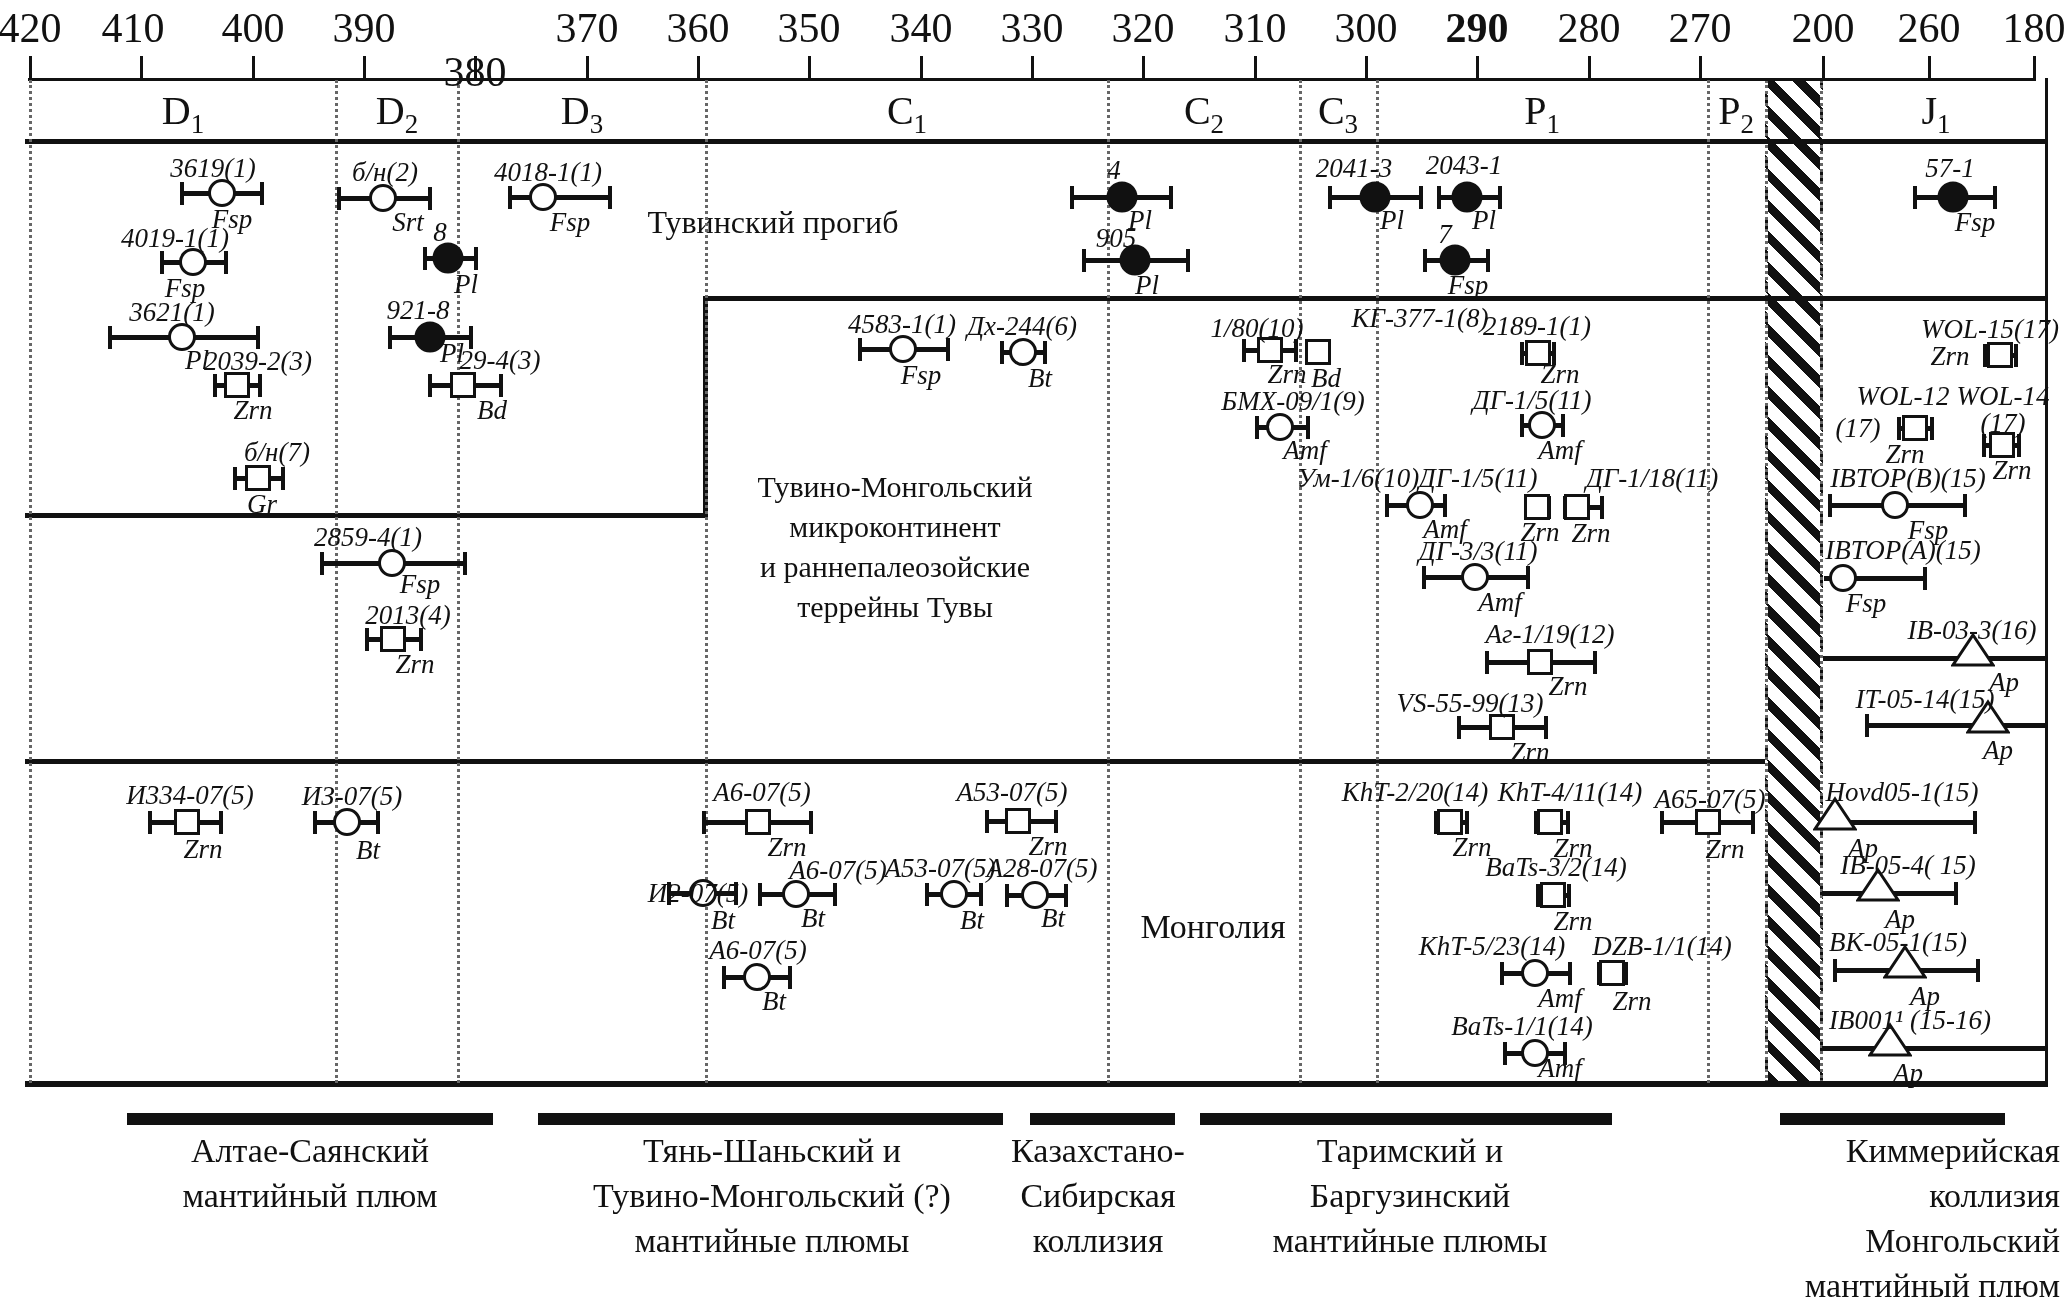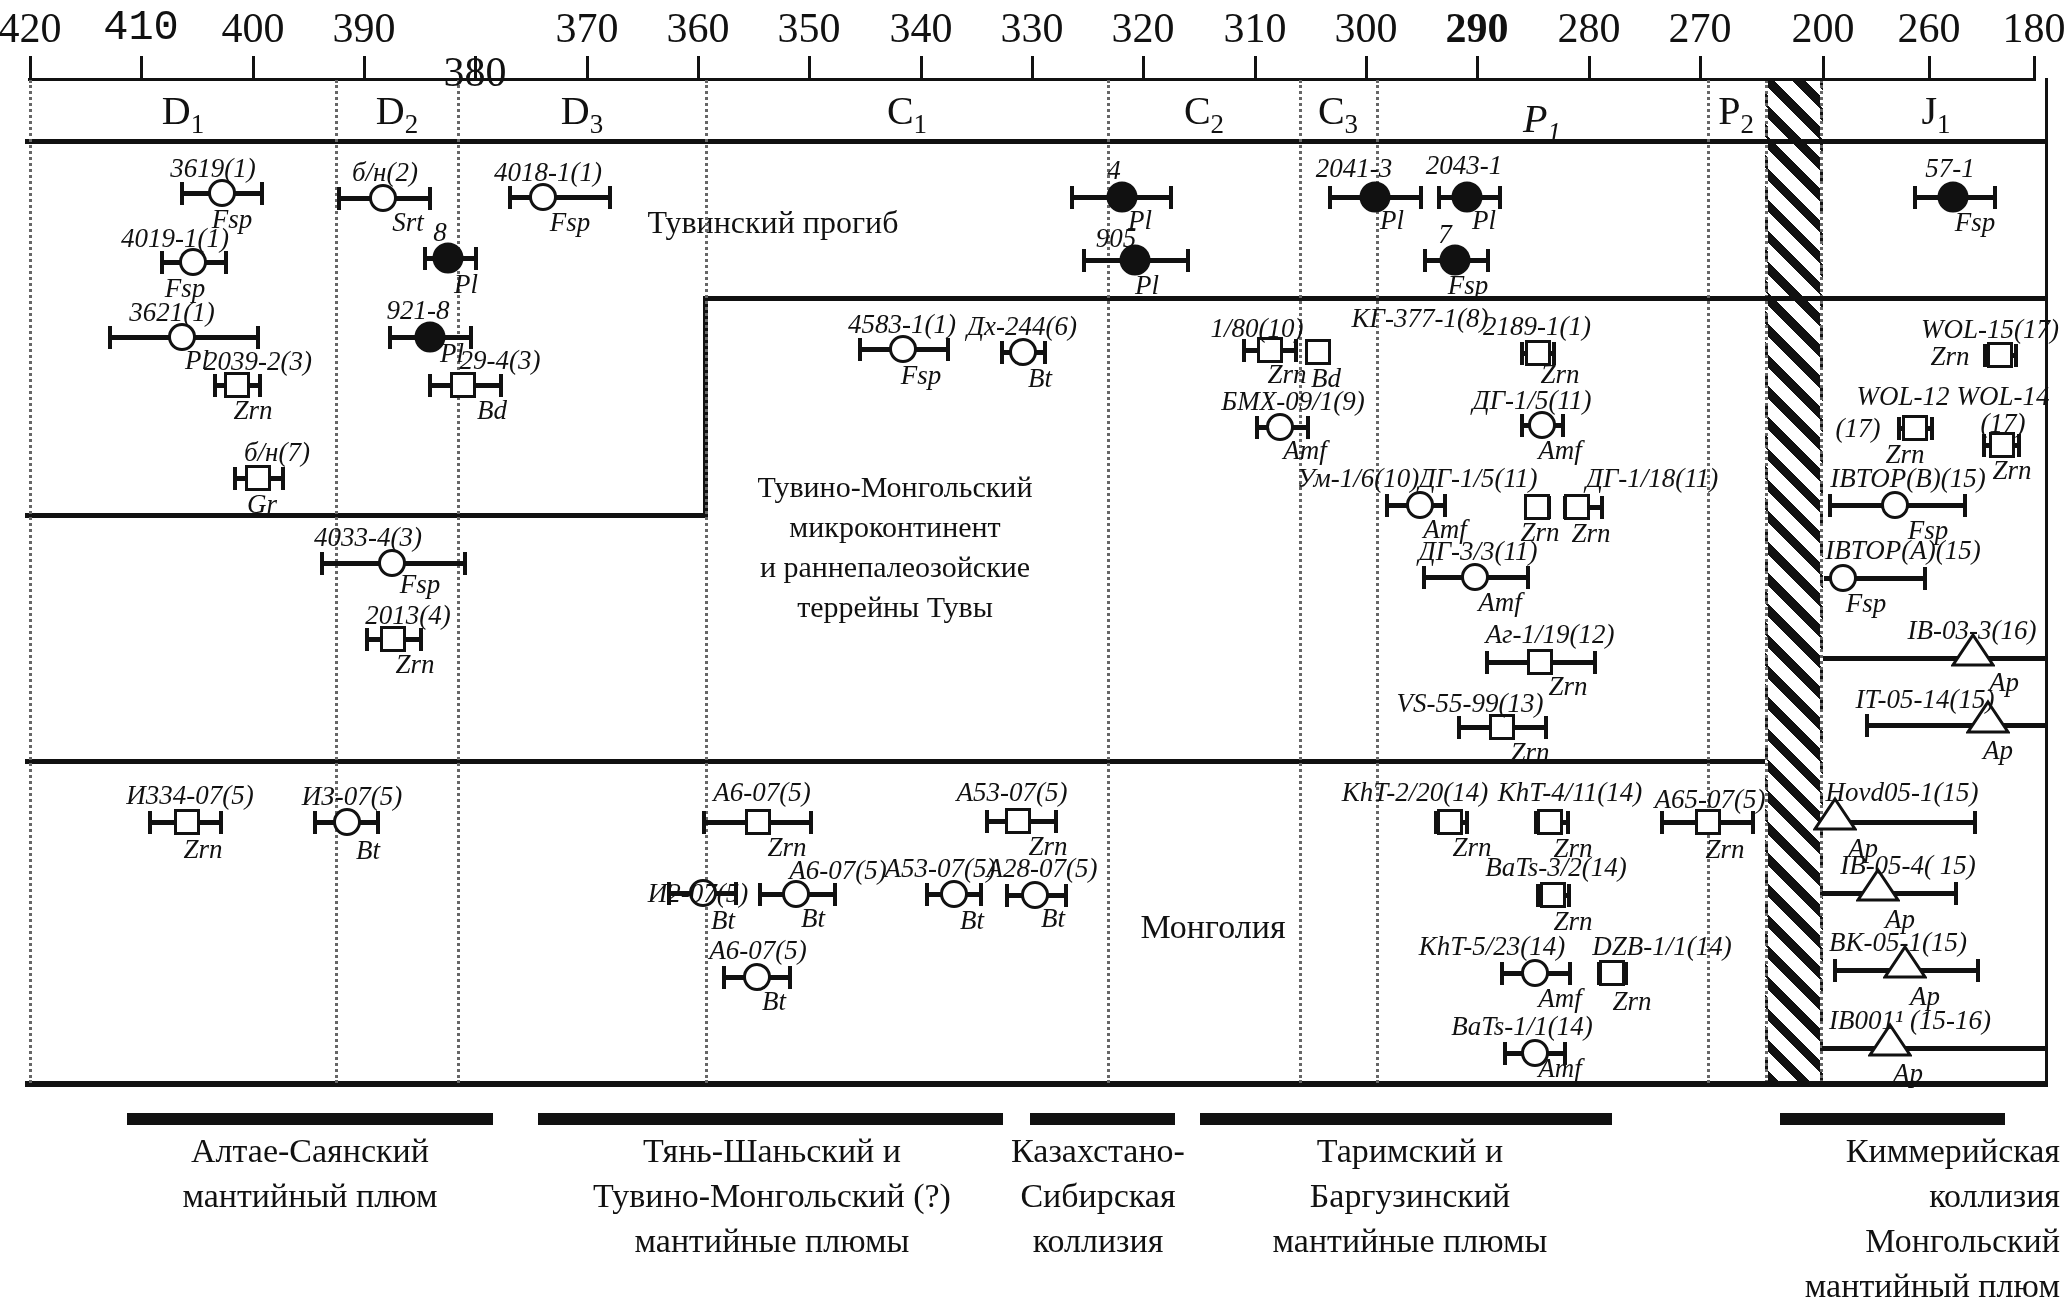--- a/index.html
+++ b/index.html
@@ -50,21 +50,21 @@
     <div class="dot" style="left: 335px; top: 80px; height: 1003px;"></div>
     <div class="dot" style="left: 457px; top: 80px; height: 1003px;"></div>
     <div class="dot" style="left: 705px; top: 80px; height: 1003px;"></div>
     <div class="dot" style="left: 1107px; top: 80px; height: 1003px;"></div>
     <div class="dot" style="left: 1299px; top: 80px; height: 1003px;"></div>
     <div class="dot" style="left: 1376px; top: 80px; height: 1003px;"></div>
     <div class="dot" style="left: 1707px; top: 80px; height: 1003px;"></div>
     <div class="tick" style="left: 29px; top: 56px;"></div>
     <div class="ticklabel" style="left: 30px; top: 28px;">420</div>
     <div class="tick" style="left: 140px; top: 56px;"></div>
-    <div class="ticklabel" style="left: 141px; top: 28px; font-family: Liberation Mono, monospace;">410</div>
+    <div class="ticklabel" style="left: 133px; top: 28px;">410</div>
     <div class="tick" style="left: 252px; top: 56px;"></div>
     <div class="ticklabel" style="left: 253px; top: 28px;">400</div>
     <div class="tick" style="left: 363px; top: 56px;"></div>
     <div class="ticklabel" style="left: 364px; top: 28px;">390</div>
     <div class="tick" style="left: 474px; top: 56px;"></div>
     <div class="ticklabel" style="left: 475px; top: 28px; margin-top: 44px;">380</div>
     <div class="tick" style="left: 586px; top: 56px;"></div>
     <div class="ticklabel" style="left: 587px; top: 28px;">370</div>
     <div class="tick" style="left: 697px; top: 56px;"></div>
     <div class="ticklabel" style="left: 698px; top: 28px;">360</div>
@@ -91,21 +91,21 @@
     <div class="tick" style="left: 1928px; top: 56px;"></div>
     <div class="ticklabel" style="left: 1929px; top: 28px;">260</div>
     <div class="tick" style="left: 2033px; top: 56px;"></div>
     <div class="ticklabel" style="left: 2034px; top: 28px;">180</div>
     <div class="period" style="left: 183px; top: 110px;">D<sub>1</sub></div>
     <div class="period" style="left: 397px; top: 110px;">D<sub>2</sub></div>
     <div class="period" style="left: 582px; top: 110px;">D<sub>3</sub></div>
     <div class="period" style="left: 907px; top: 110px;">C<sub>1</sub></div>
     <div class="period" style="left: 1204px; top: 110px;">C<sub>2</sub></div>
     <div class="period" style="left: 1338px; top: 110px;">C<sub>3</sub></div>
-    <div class="period" style="left: 1542px; top: 118px; font-style: italic;">P<sub>1</sub></div>
+    <div class="period" style="left: 1542px; top: 110px;">P<sub>1</sub></div>
     <div class="period" style="left: 1736px; top: 110px;">P<sub>2</sub></div>
     <div class="period" style="left: 1936px; top: 110px;">J<sub>1</sub></div>
     <div class="rline" style="left: 895px; top: 487px;">Тувино-Монгольский</div>
     <div class="rline" style="left: 895px; top: 527px;">микроконтинент</div>
     <div class="rline" style="left: 895px; top: 567px;">и раннепалеозойские</div>
     <div class="rline" style="left: 895px; top: 607px;">террейны Тувы</div>
     <div class="ebar" style="left: 180px; top: 191px; width: 84px;">
       <i class="cap capL"></i>
       <i class="cap capR"></i>
     </div>
@@ -215,21 +215,21 @@
       <i class="cap capR"></i>
     </div>
     <div class="mkc mk-fc" style="left: 1953px; top: 197px;"></div>
     <div class="slabel" style="left: 1950px; top: 168px;">57-1</div>
     <div class="mlabel" style="left: 1975px; top: 222px;">Fsp</div>
     <div class="ebar" style="left: 320px; top: 561px; width: 147px;">
       <i class="cap capL"></i>
       <i class="cap capR"></i>
     </div>
     <div class="mkc mk-oc" style="left: 392px; top: 563px;"></div>
-    <div class="slabel" style="left: 368px; top: 537px;">4033-4(3)</div>
+    <div class="slabel" style="left: 368px; top: 537px;">2859-4(1)</div>
     <div class="mlabel" style="left: 420px; top: 584px;">Fsp</div>
     <div class="ebar" style="left: 365px; top: 637px; width: 58px;">
       <i class="cap capL"></i>
       <i class="cap capR"></i>
     </div>
     <div class="mkc mk-sq" style="left: 393px; top: 639px;"></div>
     <div class="slabel" style="left: 408px; top: 615px;">2013(4)</div>
     <div class="mlabel" style="left: 415px; top: 664px;">Zrn</div>
     <div class="ebar" style="left: 858px; top: 347px; width: 92px;">
       <i class="cap capL"></i>

